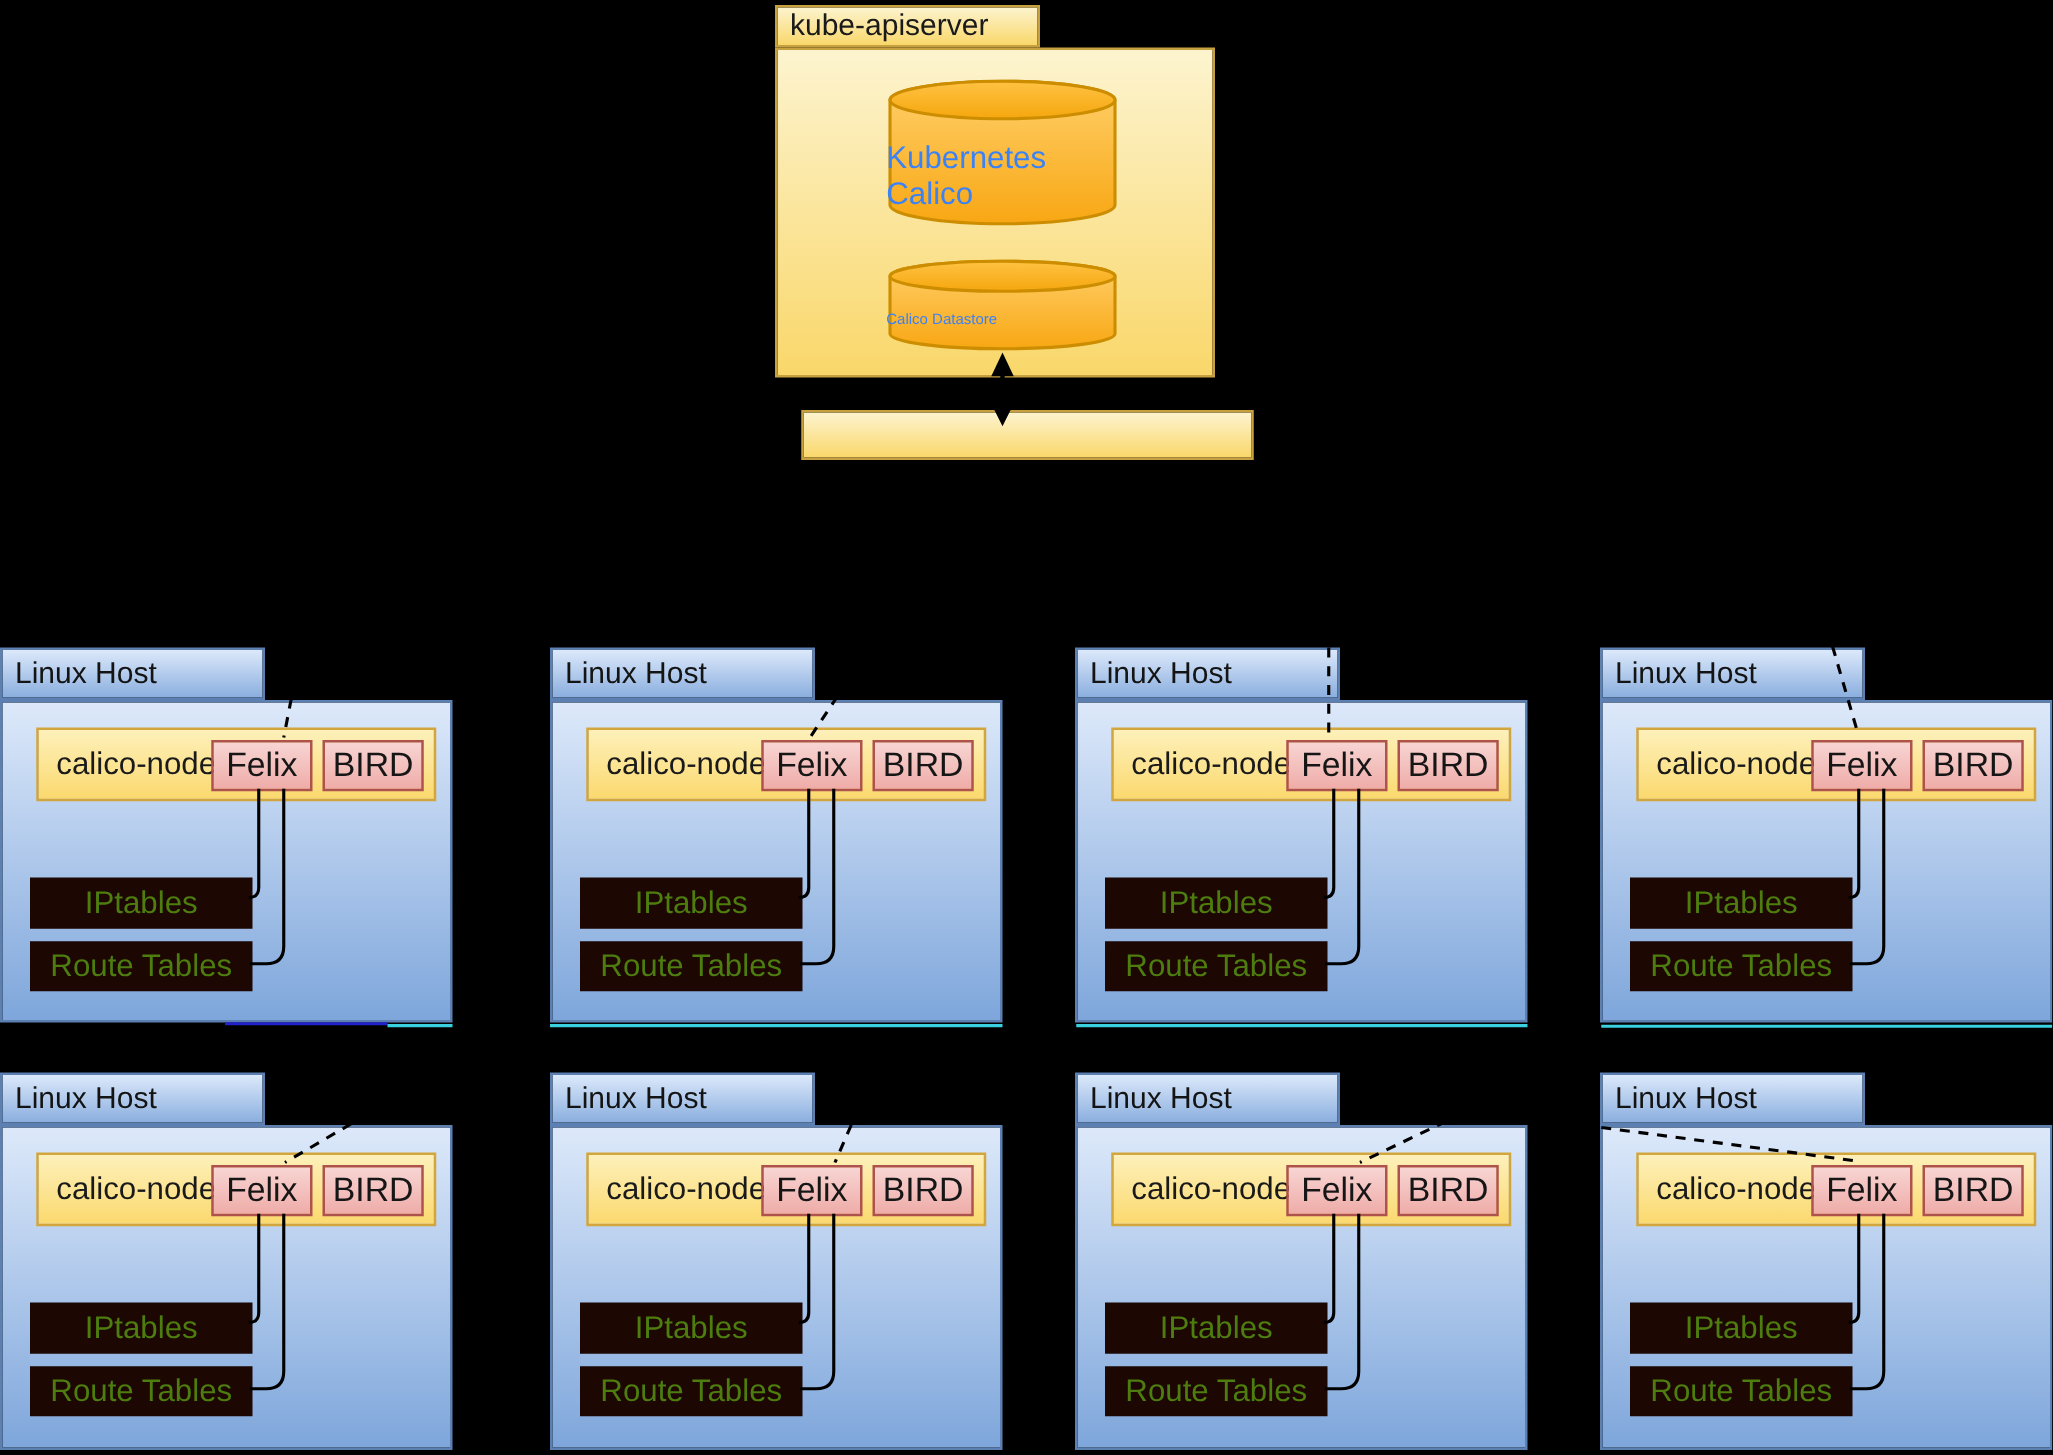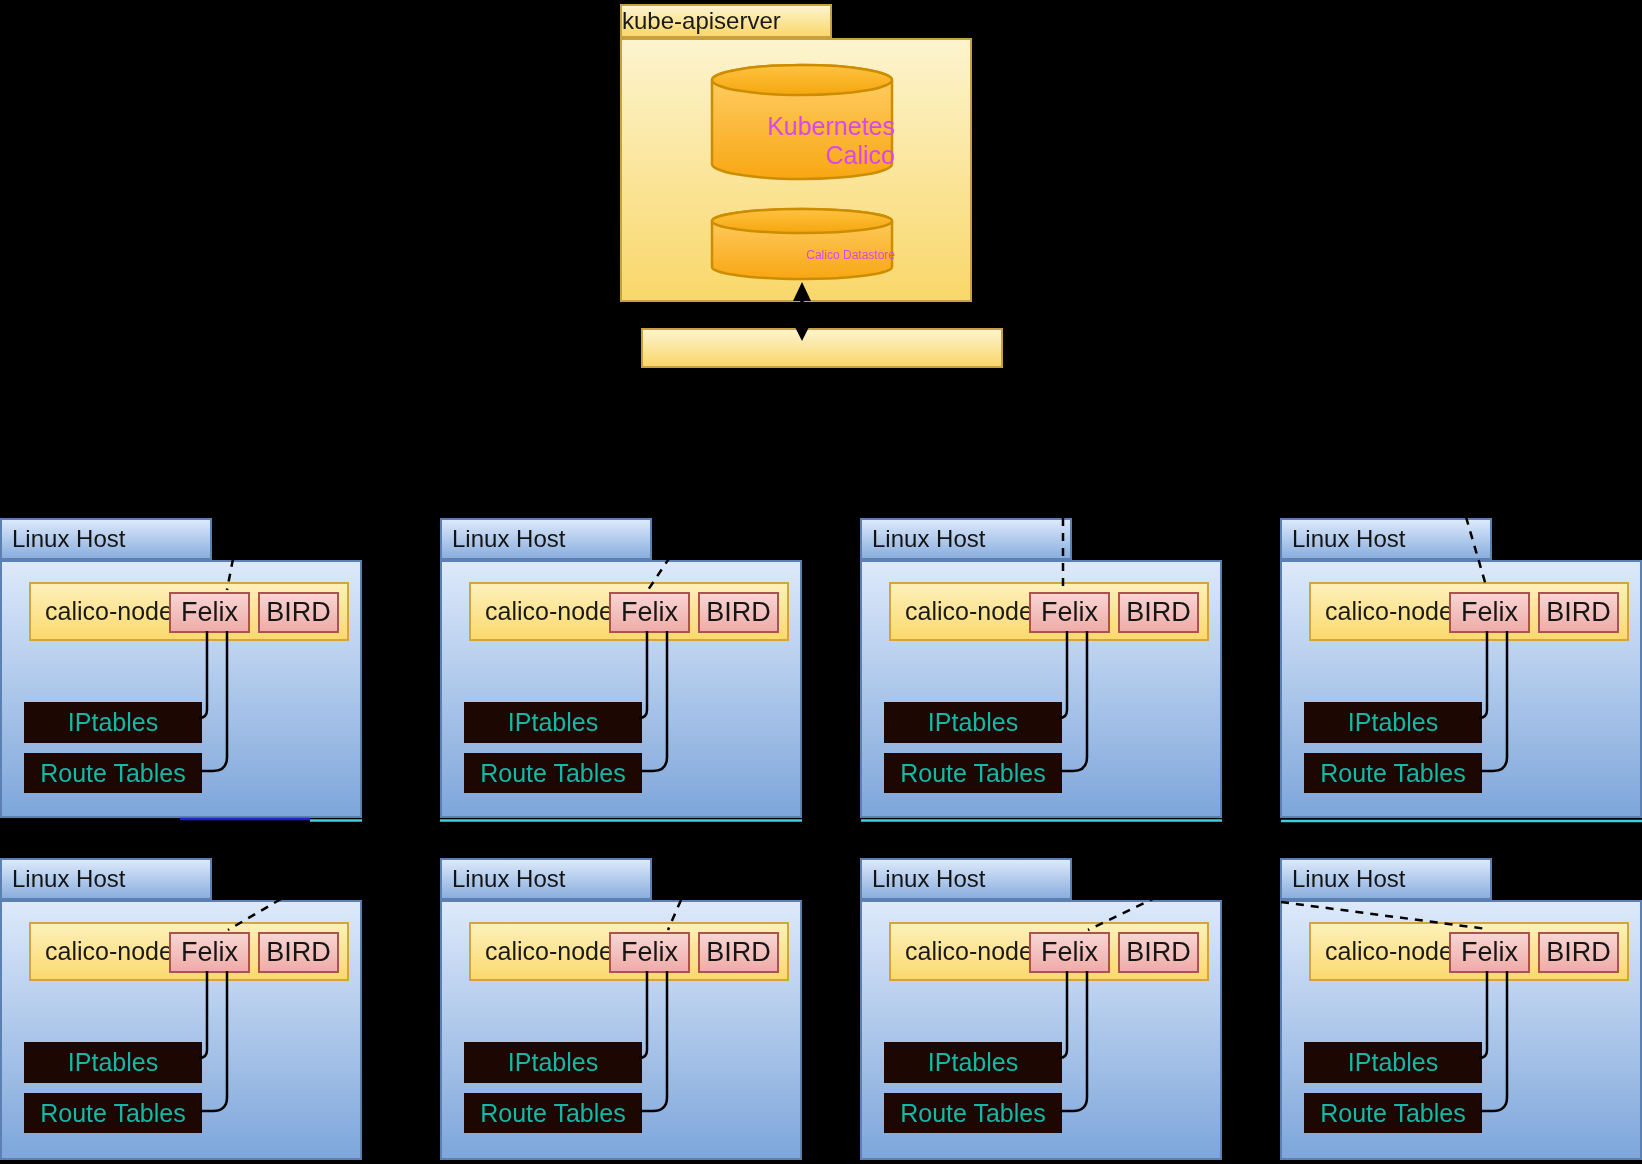--- a/index.html
+++ b/index.html
@@ -2,44 +2,44 @@
 <html><head>
 <meta charset="utf-8">
 <style>
   html,body{margin:0;padding:0;background:#000;}
   #canvas{position:relative;width:1642px;height:1164px;background:#000;overflow:hidden;
           font-family:"Liberation Sans",sans-serif;}
   .abs{position:absolute;box-sizing:border-box;}
 
   
   .yellow{background:linear-gradient(#fdf4cf,#f9d76a);border:2px solid #c7a13f;color:#1a1a1a;}
-  .kube-tab{display:flex;align-items:center;font-size:24px;}
+  .kube-tab{display:flex;align-items:center;padding-left:10px;font-size:24px;}
   .typha-box{display:flex;align-items:center;justify-content:center;font-size:25px;}
 
   
-  .cyl-label{color:#d946ef;text-align:right;pointer-events:none;}
+  .cyl-label{color:#3b82f6;text-align:left;pointer-events:none;}
 
   
   .host{position:absolute;width:413px;height:300px;}
   .host-tab{position:absolute;left:0;top:0;width:212px;height:42px;box-sizing:border-box;
             background:linear-gradient(#dce9fb,#8aaede);border:2px solid #5c80b2;
             display:flex;align-items:center;padding-left:10px;font-size:24px;color:#141414;}
   .host-body{position:absolute;left:0;top:42px;width:362px;height:258px;box-sizing:border-box;
              background:linear-gradient(#dde9fa,#7ea6db);border:2px solid #5c80b2;}
   .row2 .host-body{height:260px;}
   .calico-box{position:absolute;left:27px;top:20px;width:320px;height:59px;box-sizing:border-box;
               background:linear-gradient(#fdf0ba,#fbd96e);border:2.5px solid #d2a63c;
               display:flex;align-items:center;padding-left:14px;font-size:25px;color:#1a1a1a;}
   .pinkbox{position:absolute;top:30px;width:81px;height:41px;box-sizing:border-box;
            background:linear-gradient(#f7d5d3,#efaca8);border:2.5px solid #ad524d;
            display:flex;align-items:center;justify-content:center;font-size:27px;color:#161616;}
   .felix{left:167px;}
   .bird{left:256px;}
   .darkbox{position:absolute;left:22px;width:178px;box-sizing:border-box;background:#1d0702;
-           display:flex;align-items:center;justify-content:center;font-size:25px;color:#14b8a6;}
+           display:flex;align-items:center;justify-content:center;font-size:25px;color:#4d7c0f;}
   .iptables{top:140px;height:41px;}
   .routetables{top:191px;height:40px;}
 
   #overlay{position:absolute;left:0;top:0;z-index:50;pointer-events:none;}
   .dash{stroke:#000;stroke-width:2.5;stroke-dasharray:8 7;fill:none;}
   .conn{stroke:#000;stroke-width:2.5;fill:none;}
 </style>
 </head>
 <body>
 

